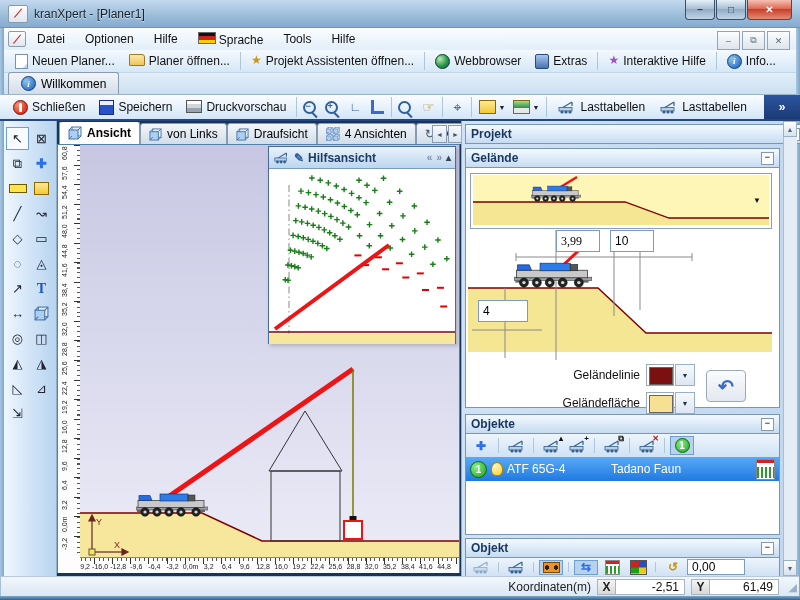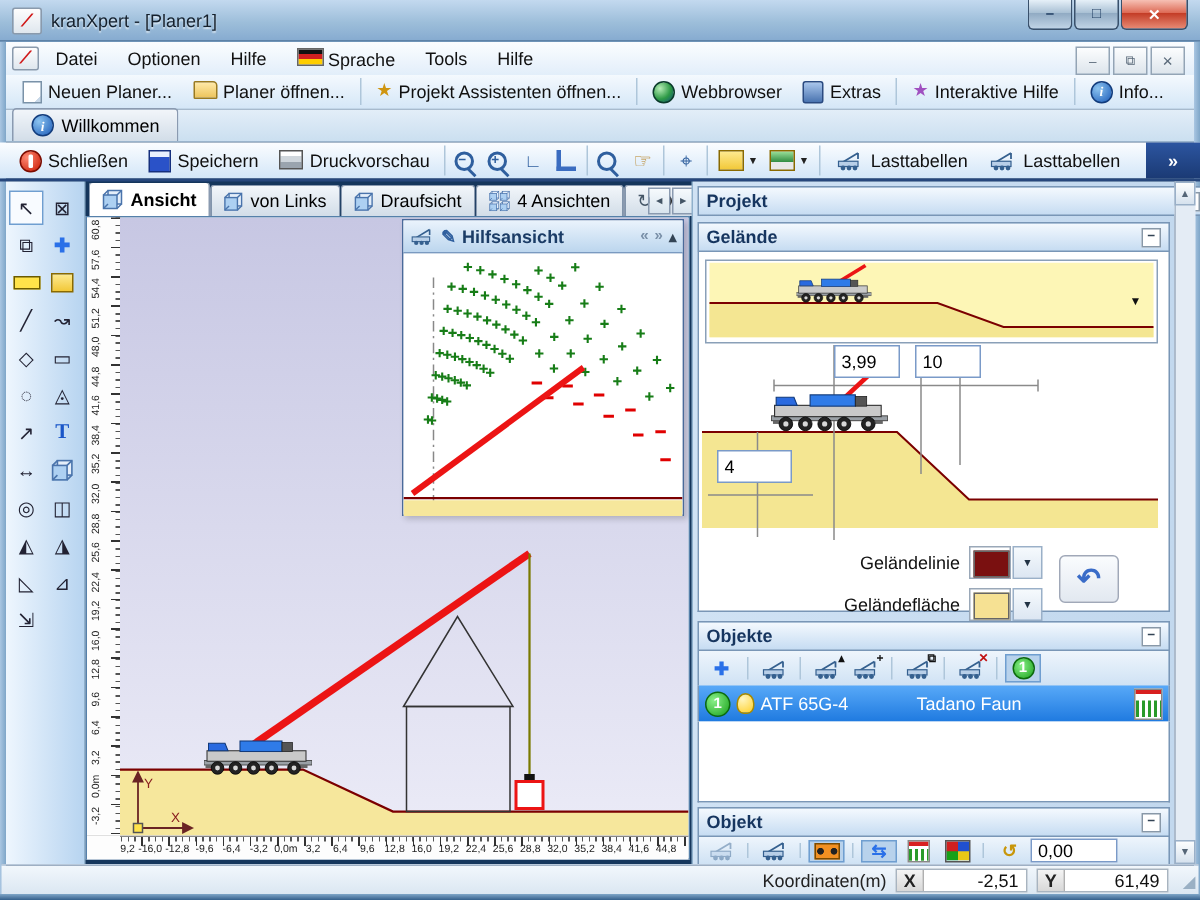--- a/index.html
+++ b/index.html
@@ -591,21 +591,21 @@
         <line x1="172" y1="12" x2="172" y2="82"></line>
       <line x1="48" y1="29" x2="224" y2="29"></line>
         <line x1="48" y1="25" x2="48" y2="33"></line>
         <line x1="224" y1="25" x2="224" y2="33"></line>
       <line x1="37" y1="60" x2="37" y2="130"></line>
         <line x1="4" y1="102" x2="74" y2="102"></line>
     </g>
     <line x1="92" y1="40" x2="122" y2="12" stroke="#ec1414" stroke-width="3"></line>
     <use href="#sym-truck" x="46" y="32" width="78" height="28"></use>
   </svg>
-  <input class="inp" style="left: 556px; top: 230px; width: 44px; height: 22px;" value="3,99">
+  <input class="inp" style="left: 556px; top: 230px; width: 44px; height: 22px; font-family: Liberation Serif, serif;" value="3,99">
   <input class="inp" style="left: 610px; top: 230px; width: 44px; height: 22px;" value="10">
   <input class="inp" style="left: 478px; top: 300px; width: 50px; height: 22px;" value="4">
 
   <span class="lbl" style="left:490px;top:368px;width:150px;text-align:right">Geländelinie</span>
   <span class="swatch" style="left:646px;top:364px">
       <i id="sw-line" style="background: rgb(122, 16, 16);"></i>
     </span>
   <span class="ddbtn" style="left:675px;top:364px">▼</span>
   <span class="lbl" style="left:490px;top:396px;width:150px;text-align:right">Geländefläche</span>
   <span class="swatch" style="left:646px;top:392px">

